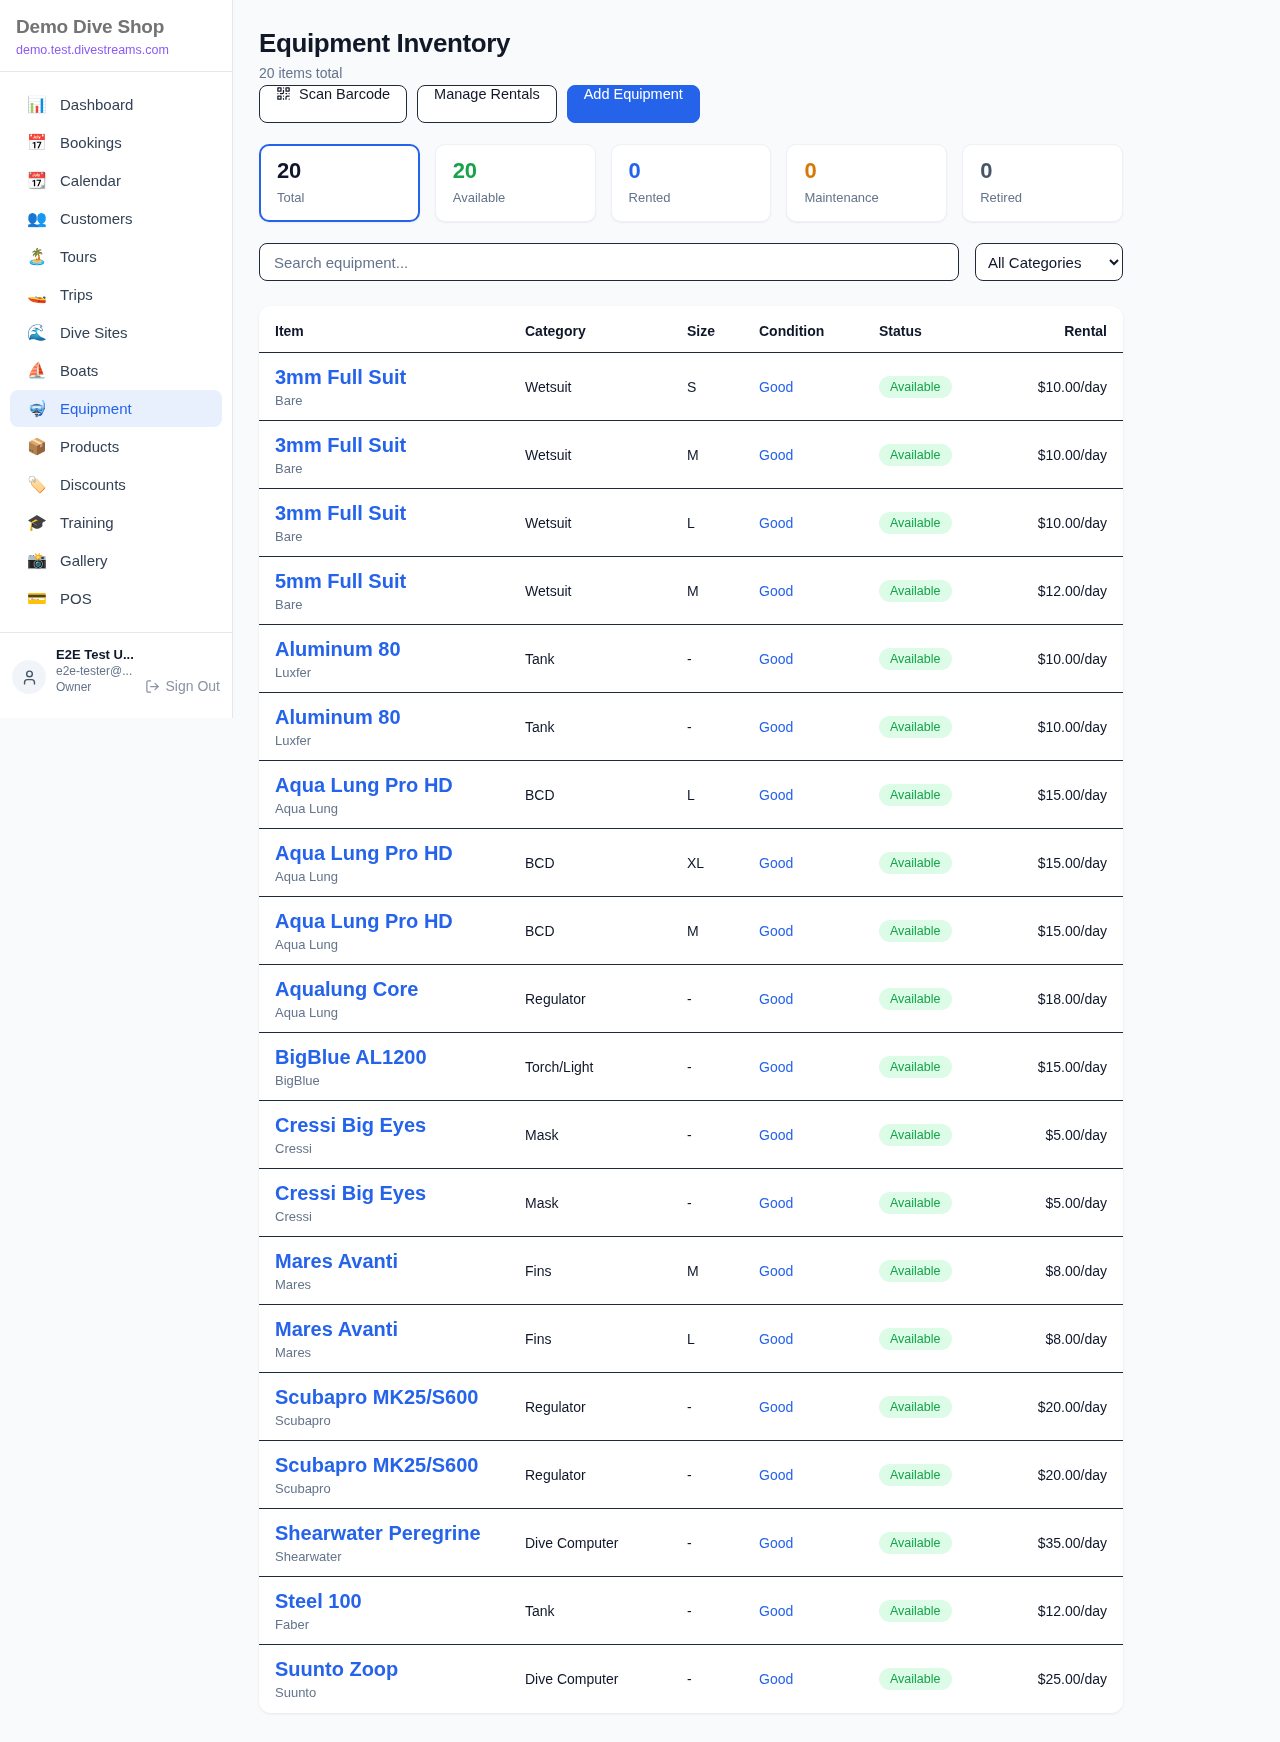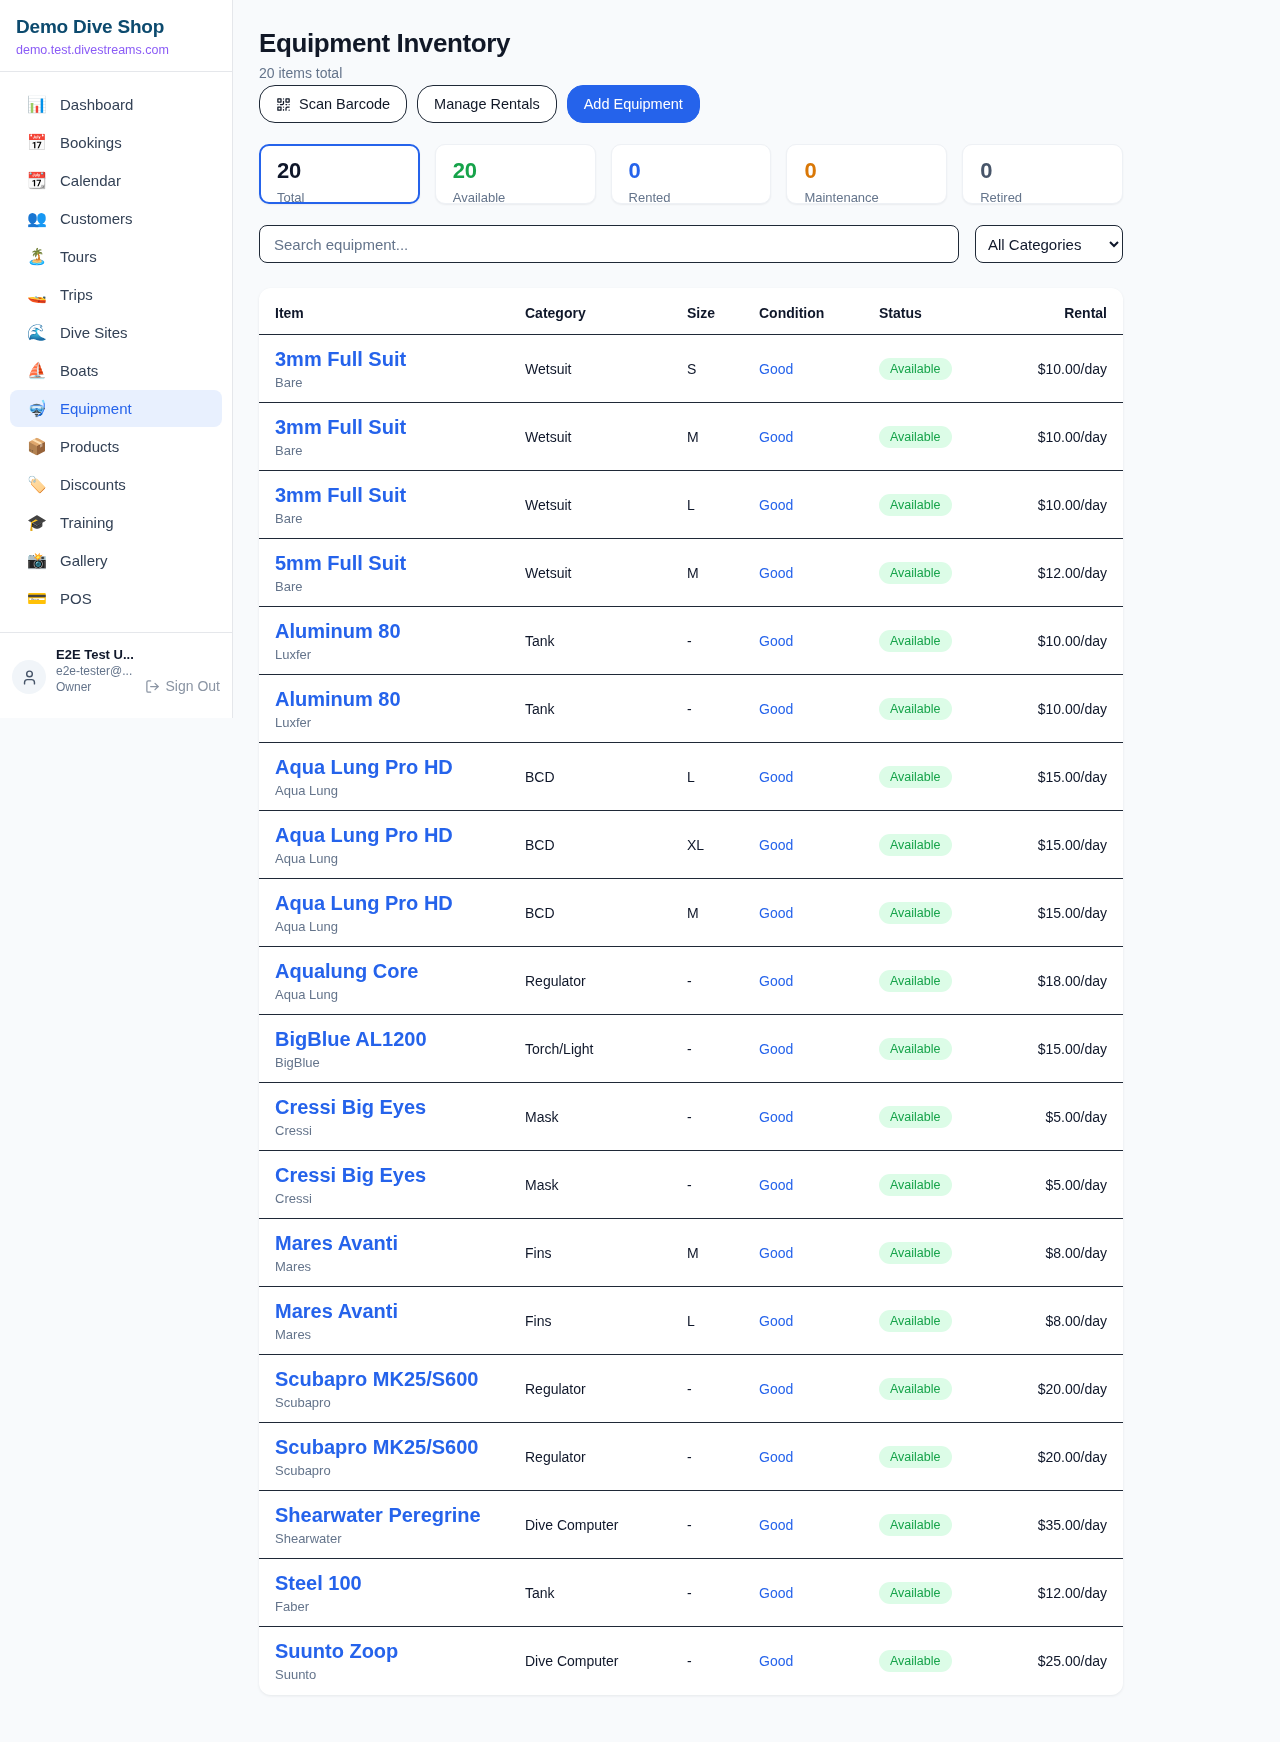--- a/index.html
+++ b/index.html
@@ -12,21 +12,21 @@
     overflow:hidden;
   }
 
   
   .sidebar {
     position:absolute; left:0; top:0; width:233px;
     background:#fff; border-right:1px solid #e5e7eb;
     padding-bottom:14px;
   }
   .brand { padding:16px 16px 14px 16px; border-bottom:1px solid #e5e7eb; }
-  .brand-name { color:#0c4a6e; font-size:19px; font-weight:700; letter-spacing:-0.2px; }
+  .brand-name { color:#737373; font-size:19px; font-weight:700; letter-spacing:-0.2px; }
   .brand-domain { color:#8b5cf6; font-size:12.5px; margin-top:5px; }
   .nav { padding:14px 10px 8px 10px; }
   .nav-item {
     display:flex; align-items:center; gap:12px;
     padding:9px 10px 9px 16px; margin-bottom:1px;
     border-radius:8px; cursor:pointer;
     color:#334155; font-size:15px;
   }
   .nav-item .nav-icon { width:22px; font-size:16px; text-align:center; flex:0 0 22px; }
   .nav-item.active { background:#e8f0fe; color:#2563eb; font-weight:500; }
@@ -51,32 +51,32 @@
   }
 
   
   .main { position:absolute; left:233px; top:0; width:890px; padding:28px 0 0 26px; }
 
   .page-header { display:flex; justify-content:space-between; align-items:flex-start; width:864px;flex-direction:column; }
   .page-title { font-size:26px; font-weight:700; letter-spacing:-0.4px; color:#111827; }
   .page-subtitle { font-size:14px; color:#64748b; margin-top:6px; }
   .header-actions { display:flex; gap:10px; margin-top:4px; }
   .btn {
-    height:38px; padding:0 16px; border-radius:16px; font-size:14.5px;
-    display:inline-flex; align-items:center; gap:8px; cursor:pointer;
+    height:38px; padding:0 16px; border-radius:8px; font-size:14.5px;
+    display:inline-flex; gap:8px; cursor:pointer;
     font-family:inherit; background:#fff; border:1px solid #1f2937; color:#111827;
   }
   .btn.primary { background:#2563eb; border:1px solid #2563eb; color:#fff; font-weight:500; }
 
   
   .stats { display:grid; grid-template-columns:repeat(5,1fr); gap:15px; width:864px; margin-top:21px; }
   .stat-card {
     background:#fff; border-radius:10px; padding:13px 17px;
     border:1px solid #eef1f5; box-shadow:0 1px 2px rgba(16,24,40,.06);
-    cursor:pointer; height:60px;
+    cursor:pointer; height:78px;
   }
   .stat-card.active { border:2px solid #2563eb; padding:12px 16px; }
   .stat-value { font-size:22px; font-weight:700; letter-spacing:-0.3px; }
   .stat-label { font-size:13px; color:#64748b; margin-top:6px; }
 
   
   .filters { display:flex; gap:16px; width:864px; margin-top:21px; }
   .search-input {
     flex:1; height:38px; border:1px solid #1f2937; border-radius:8px;
     padding:0 14px; font-size:15px; font-family:inherit; color:#0f172a; background:#fff;

